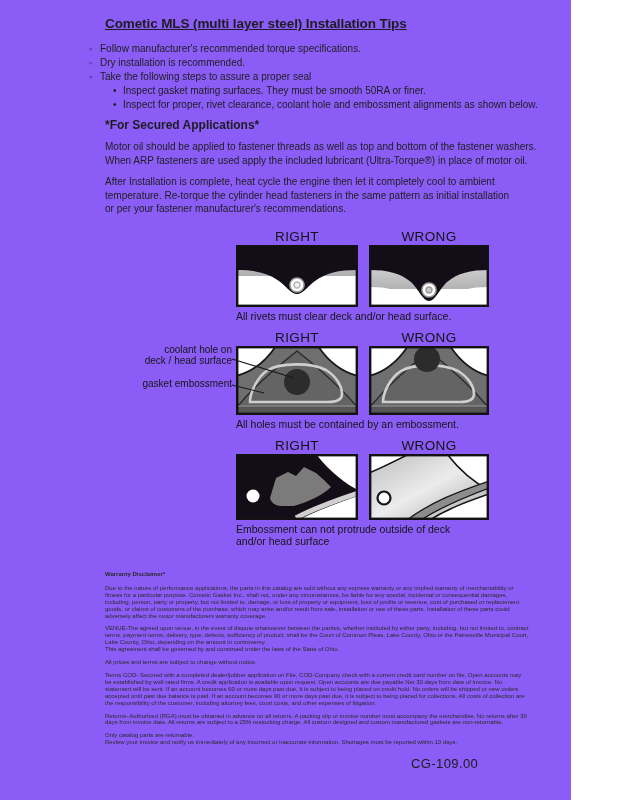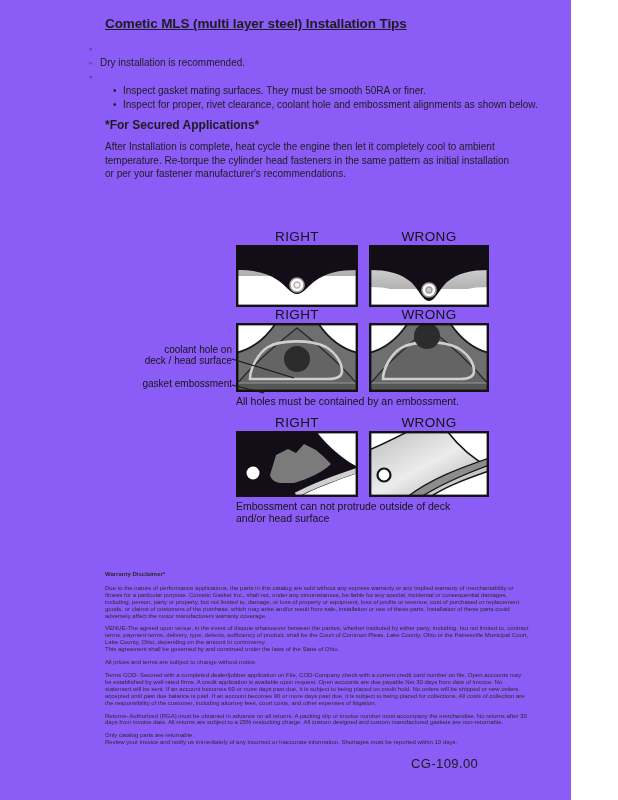--- a/index.html
+++ b/index.html
@@ -39,40 +39,44 @@
 </head>
 <body>
 
 <div class="page">
 
   <h1 class="title">Cometic MLS (multi layer steel) Installation Tips</h1>
 
   <div class="bullets">
     <div class="b-row">
       <span class="mark">◦</span>
+      <span>Follow manufacturer's recommended torque specifications.</span>
     </div>
     <div class="b-row">
       <span class="mark">◦</span>
       <span>Dry installation is recommended.</span>
     </div>
     <div class="b-row">
       <span class="mark">◦</span>
+      <span>Take the following steps to assure a proper seal</span>
     </div>
     <div class="b-row sub">
       <span class="mark">•</span>
       <span>Inspect gasket mating surfaces.  They must be smooth 50RA or finer.</span>
     </div>
     <div class="b-row sub">
       <span class="mark">•</span>
       <span>Inspect for proper, rivet clearance, coolant hole and embossment alignments as shown below.</span>
     </div>
   </div>
 
   <div class="diesel">
     <h2>*For Secured Applications*</h2>
+    <p>Motor oil should be applied to fastener threads as well as top and bottom of the fastener washers.
+When ARP fasteners are used apply the included lubricant (Ultra-Torque®) in place of motor oil.</p>
     <p>After Installation is complete, heat cycle the engine then let it completely cool to ambient
 temperature. Re-torque the cylinder head fasteners in the same pattern as initial installation
 or per your fastener manufacturer's recommendations.</p>
   </div>
 
   <div class="diagrams">
 
     <div class="lblrow">
       <span class="lbl">RIGHT</span>
       <span class="lbl">WRONG</span>
@@ -102,20 +106,21 @@
         </defs>
         <rect x="0" y="0" width="120" height="62" fill="#ffffff"></rect>
         <path transform="translate(0,17)" d="M0,0 H120 V25 C101,25 89,28 78,37 C70,45 66,56 60,56 C54,56 50,45 42,37 C31,28 19,25 0,25 Z" fill="url(#g2)"></path>
         <rect x="0" y="44" width="120" height="18" fill="#ffffff"></rect>
         <path d="M0,0 H120 V25 C101,25 89,28 78,37 C70,45 66,56 60,56 C54,56 50,45 42,37 C31,28 19,25 0,25 Z" fill="#130d17"></path>
         <circle cx="60" cy="45" r="7" fill="#ffffff" stroke="#a0a0a0" stroke-width="1.6"></circle>
         <circle cx="60" cy="45" r="3" fill="#c9c9c9" stroke="#9d9d9d" stroke-width="1.4"></circle>
         <rect x="1.2" y="1.2" width="117.6" height="59.6" fill="none" stroke="#121212" stroke-width="2.4"></rect>
       </svg>
     </div>
+    <div class="cap">All rivets must clear deck and/or head surface.</div>
 
     <div class="lblrow">
       <span class="lbl">RIGHT</span>
       <span class="lbl">WRONG</span>
     </div>
     <div class="boxrow">
       <svg width="122" height="69" viewBox="0 0 122 69">
         <rect x="0" y="0" width="122" height="69" fill="#6f6f6f"></rect>
         <path d="M0,62 C20,38 42,20 61,5 C80,20 102,38 122,62 Z" fill="#646464" stroke="#2a2a2a" stroke-width="1.4"></path>
         <rect x="0" y="60" width="122" height="9" fill="#565656"></rect>

